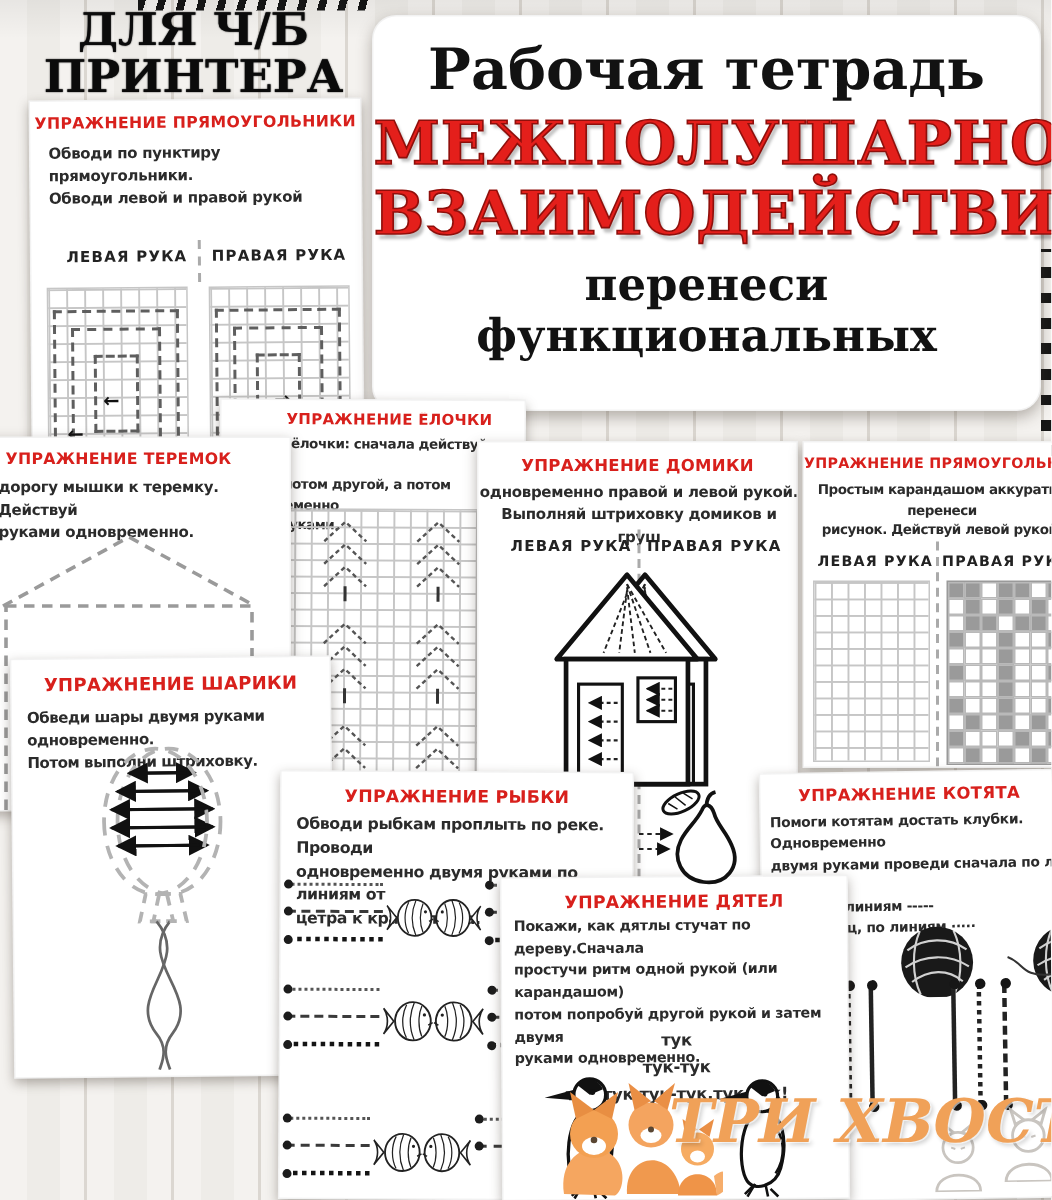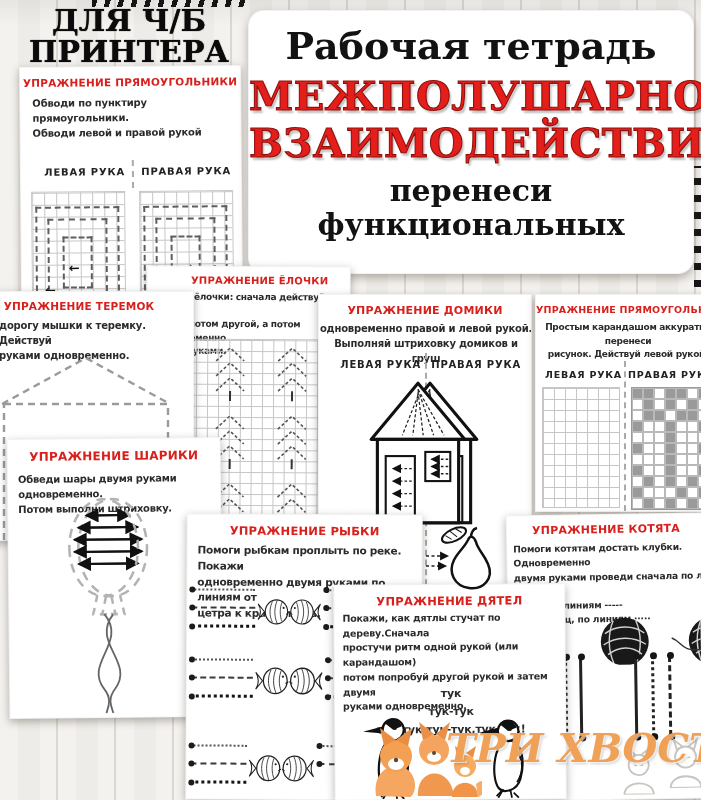--- a/index.html
+++ b/index.html
@@ -367,21 +367,21 @@
     <div class="vl vldd" style="left:159px;top:142px;height:80px"></div>
     <svg style="position:absolute;left:104px;top:216px" width="92" height="68" viewBox="0 0 92 68">
       <use href="#catsym" x="2" y="16" width="44" height="48"></use>
       <use href="#catsym" x="48" y="8" width="46" height="50"></use>
     </svg>
   </div>
 
   <div class="card" style="left:186px;top:514px;width:236px;height:286px;transform:rotate(.3deg);z-index:18;overflow:hidden">
     <div class="wst" style="margin-top:9px;font-size:11.5px">УПРАЖНЕНИЕ РЫБКИ</div>
     <div class="wstx" style="left:10px;top:28px;width:220px;font-size:10.5px;letter-spacing:-.3px">
-      <div>Помоги рыбкам проплыть по реке. Покажи</div>
+      <div>Обводи рыбкам проплыть по реке. Проводи</div>
       <div>одновременно двумя руками по линиям от</div>
       <div>цетра к краям листа.</div>
     </div>
 
     <div class="dl st1" style="left:4px;top:74px;width:64px"></div>
     <div class="dl st2" style="left:4px;top:92px;width:64px"></div>
     <div class="dl st3" style="left:4px;top:110px;width:64px"></div>
     <svg style="position:absolute;left:70px;top:66px" width="64" height="62" viewBox="0 0 64 62">
       <use href="#fishsym" x="0" y="16" width="32" height="30"></use>
       <g transform="translate(64,0) scale(-1,1)">

